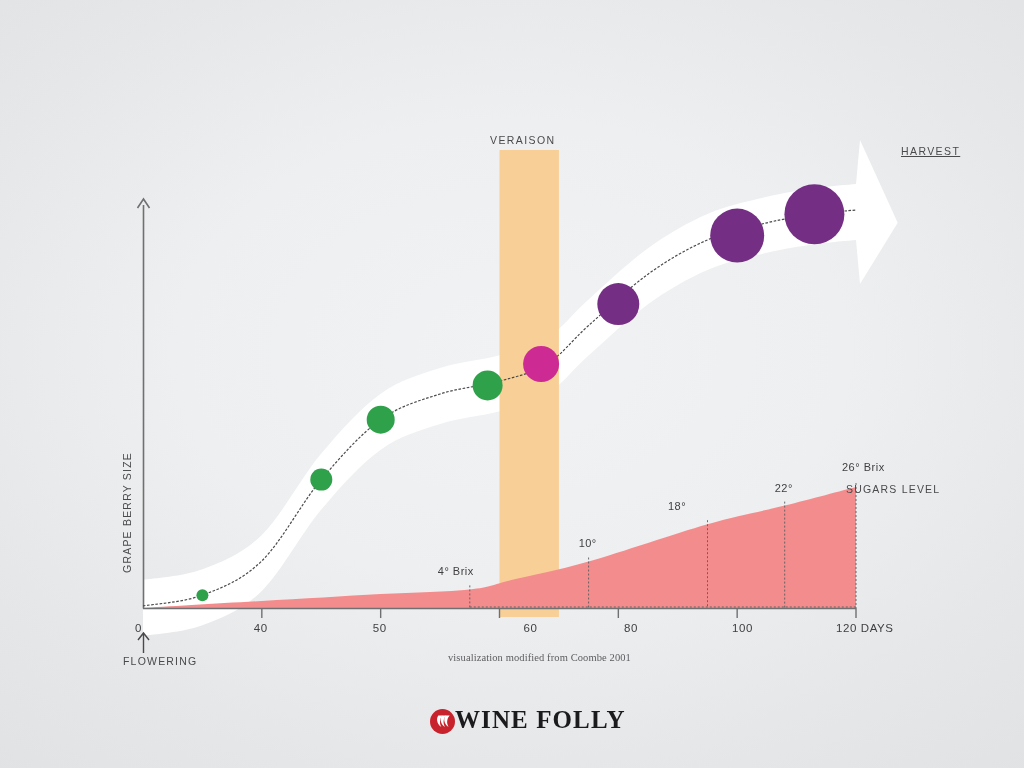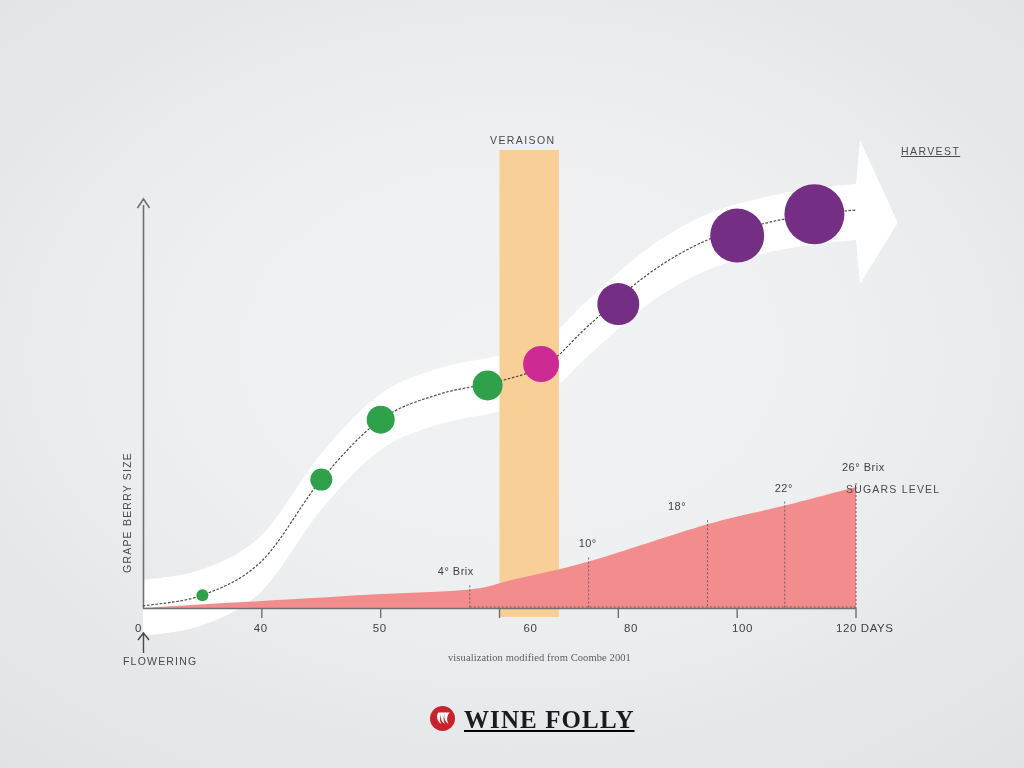--- a/index.html
+++ b/index.html
@@ -25,21 +25,21 @@
     writing-mode:vertical-rl;transform:rotate(180deg);
     font-size:10.5px;letter-spacing:1.2px;color:#4a4a4c;font-weight:500;
   }
   .tick{position:absolute;font-size:11.5px;color:#3f3f41;letter-spacing:0.6px;}
   .brix{position:absolute;font-size:11px;color:#3f3f41;letter-spacing:0.5px;}
   .credit{
     position:absolute;left:448px;top:652px;
     font-size:10.5px;color:#5d5d60;
     font-family:"Liberation Serif",serif;letter-spacing:0.1px;
   }
-  .logo{position:absolute;left:430px;top:706px;display:flex;align-items:flex-start;gap:9px;text-decoration:underline;}
+  .logo{position:absolute;left:430px;top:706px;display:flex;align-items:flex-end;}
   .logo-mark{width:25px;height:25px;border-radius:50%;background:#c8232c;position:relative;}
   .logo-text{
     font-family:"Liberation Serif",serif;font-weight:bold;
     font-size:25px;letter-spacing:1.1px;color:#1b1b1d;
   }
 </style>
 </head>
 <body>
 
 <div id="stage">

